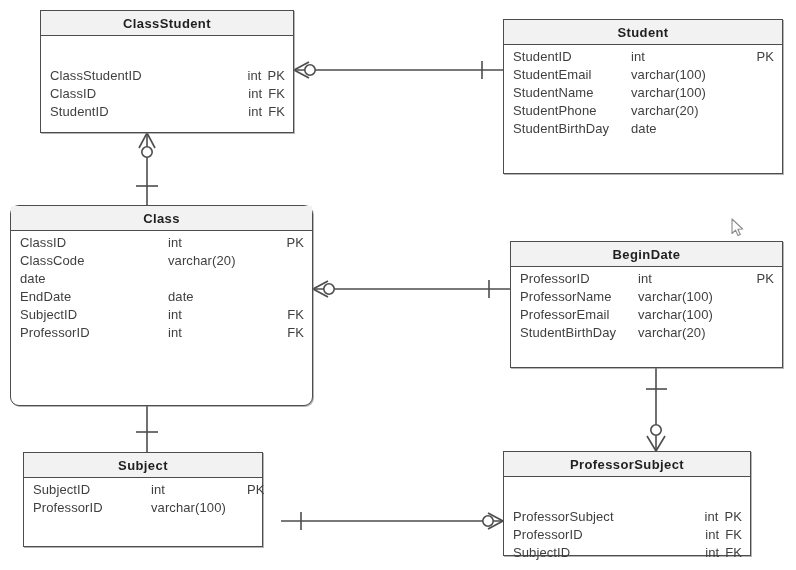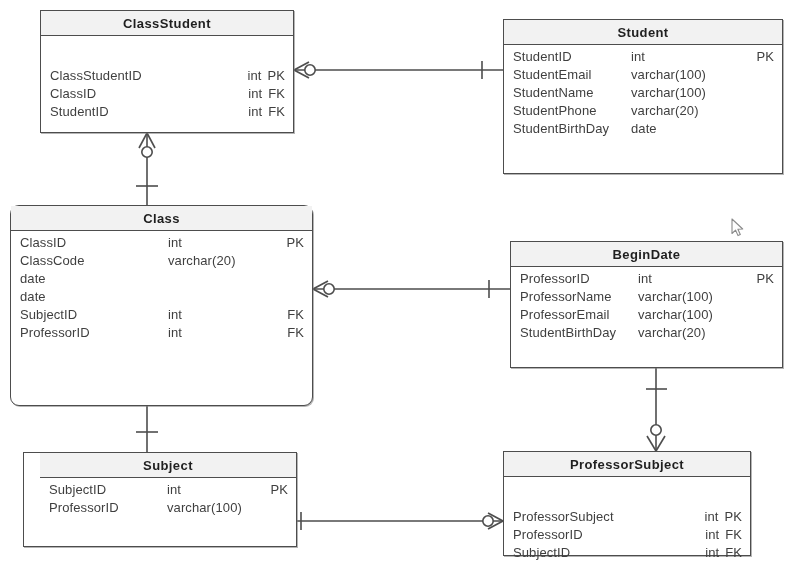--- a/index.html
+++ b/index.html
@@ -212,20 +212,21 @@
       <div class="attr-row">
         <span class="attr-name">ClassCode</span>
         <span class="attr-type">varchar(20)</span>
         <span class="attr-key"></span>
       </div>
       <div class="attr-row">
         <span class="attr-type">date</span>
         <span class="attr-key"></span>
       </div>
       <div class="attr-row">
+        <span class="attr-name">EndDate</span>
         <span class="attr-type">date</span>
         <span class="attr-key"></span>
       </div>
       <div class="attr-row">
         <span class="attr-name">SubjectID</span>
         <span class="attr-type">int</span>
         <span class="attr-key">FK</span>
       </div>
       <div class="attr-row">
         <span class="attr-name">ProfessorID</span>
@@ -254,21 +255,21 @@
         <span class="attr-key"></span>
       </div>
       <div class="attr-row">
         <span class="attr-name">StudentBirthDay</span>
         <span class="attr-type">varchar(20)</span>
         <span class="attr-key"></span>
       </div>
     </div>
   </div>
 
-  <div class="entity" style="left:23px; top:452px; width:274px; height:95px;padding-left:16px;">
+  <div class="entity" style="left:23px; top:452px; width:240px; height:95px;">
     <div class="entity-header">Subject</div>
     <div class="entity-body cols-wide">
       <div class="attr-row">
         <span class="attr-name">SubjectID</span>
         <span class="attr-type">int</span>
         <span class="attr-key">PK</span>
       </div>
       <div class="attr-row">
         <span class="attr-name">ProfessorID</span>
         <span class="attr-type">varchar(100)</span>

